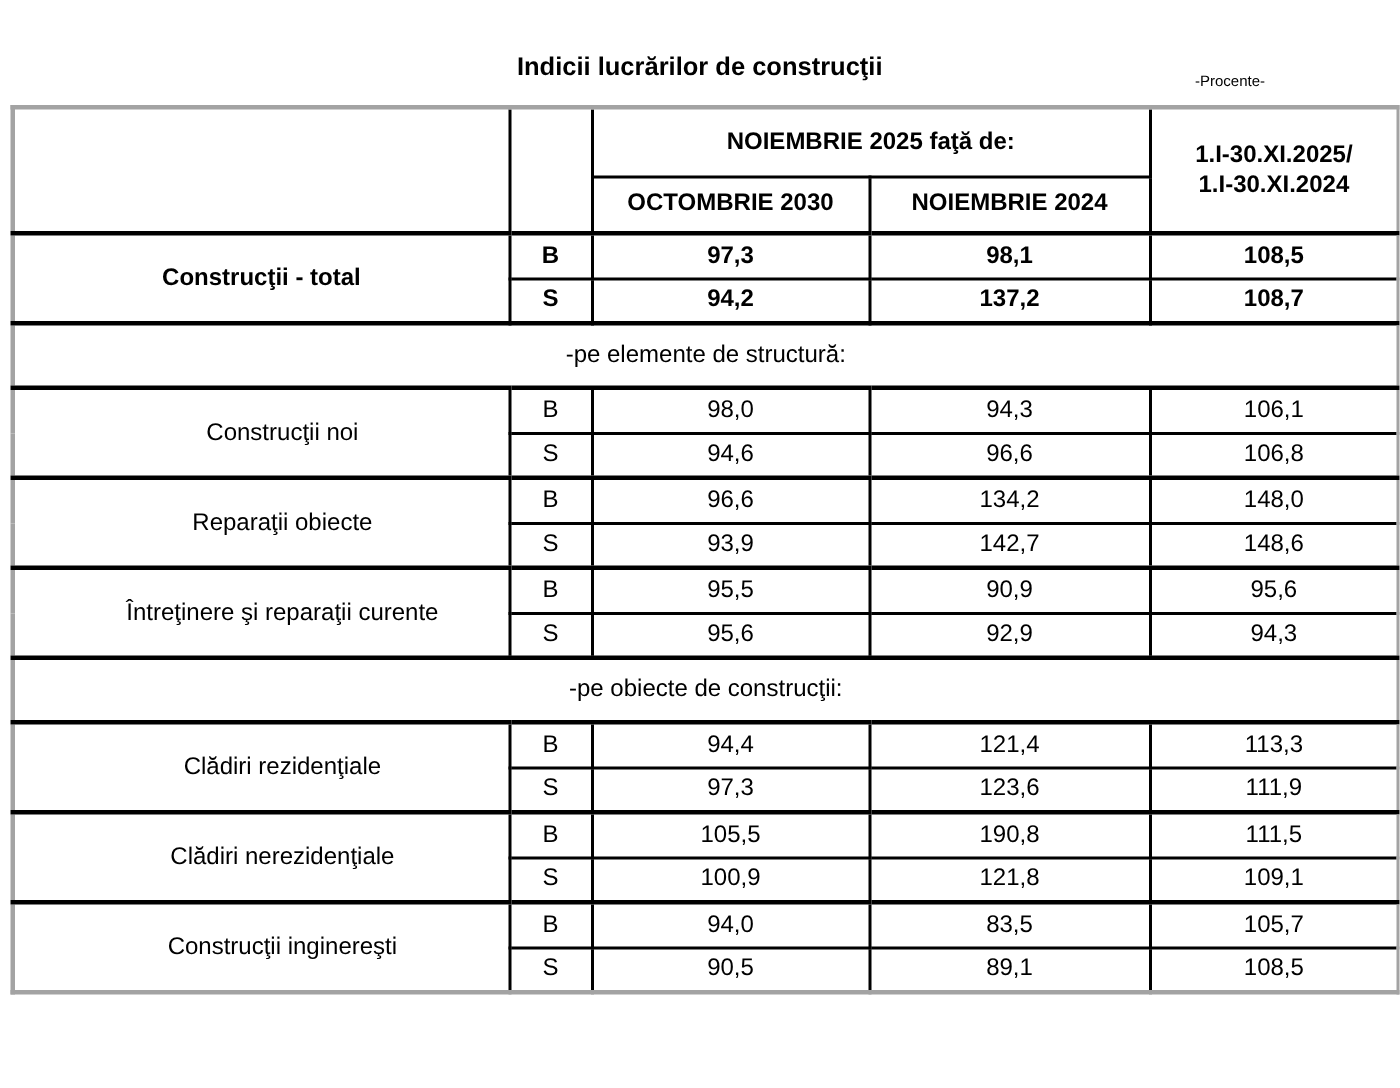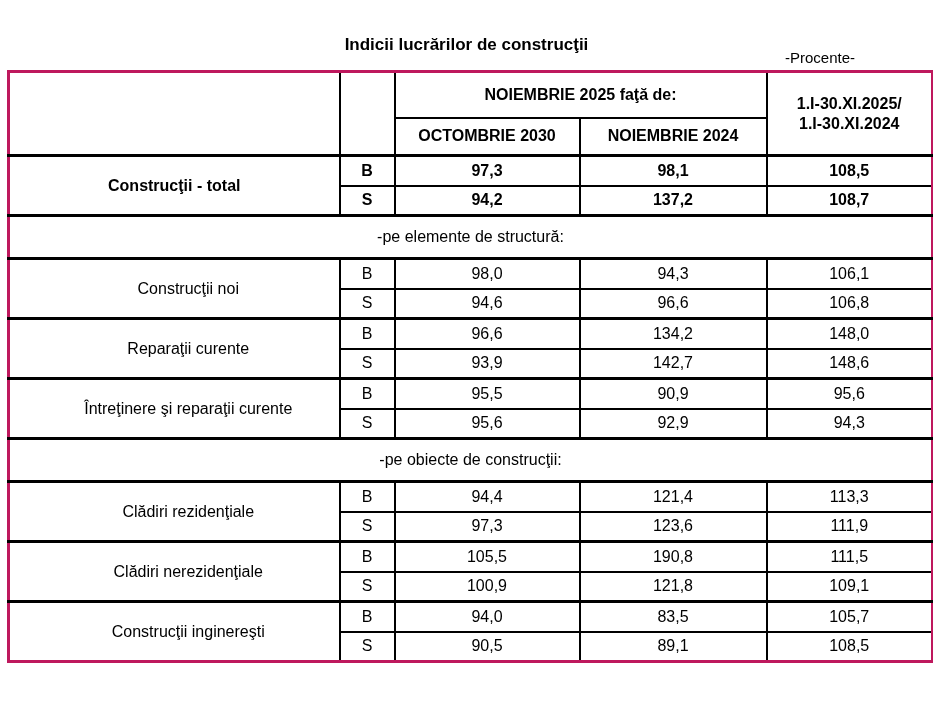--- a/index.html
+++ b/index.html
@@ -18,29 +18,29 @@
     text-align: center;
     font-size: 17px;
     font-weight: bold;
     margin-top: 23px;
   }
   .procente {
     position: absolute;
     top: 49px; left: 737px;
     width: 166px;
     text-align: center;
-    font-size: 15px;
+    font-size: 10px;
   }
   table.idx {
     position: absolute;
     top: 70px; left: 7px;
     width: 924px;
     border-collapse: collapse;
     table-layout: fixed;
-    border: 3px solid #be185d;
+    border: 3px solid #a3a3a3;
     background: #fff;
   }
   table.idx td {
     border: 2px solid #000;
     padding: 0;
     overflow: hidden;
     font-size: 16px;
     text-align: center;
     vertical-align: middle;
   }
@@ -121,21 +121,21 @@
           <td class="val">94,3</td>
           <td class="val">106,1</td>
         </tr>
         <tr class="data-row">
           <td class="bs">S</td>
           <td class="val">94,6</td>
           <td class="val">96,6</td>
           <td class="val">106,8</td>
         </tr>
         <tr class="data-row thick-top">
-          <td class="cat indent" rowspan="2">Reparaţii curente</td>
+          <td class="cat indent" rowspan="2">Reparaţii obiecte</td>
           <td class="bs">B</td>
           <td class="val">96,6</td>
           <td class="val">134,2</td>
           <td class="val">148,0</td>
         </tr>
         <tr class="data-row">
           <td class="bs">S</td>
           <td class="val">93,9</td>
           <td class="val">142,7</td>
           <td class="val">148,6</td>

